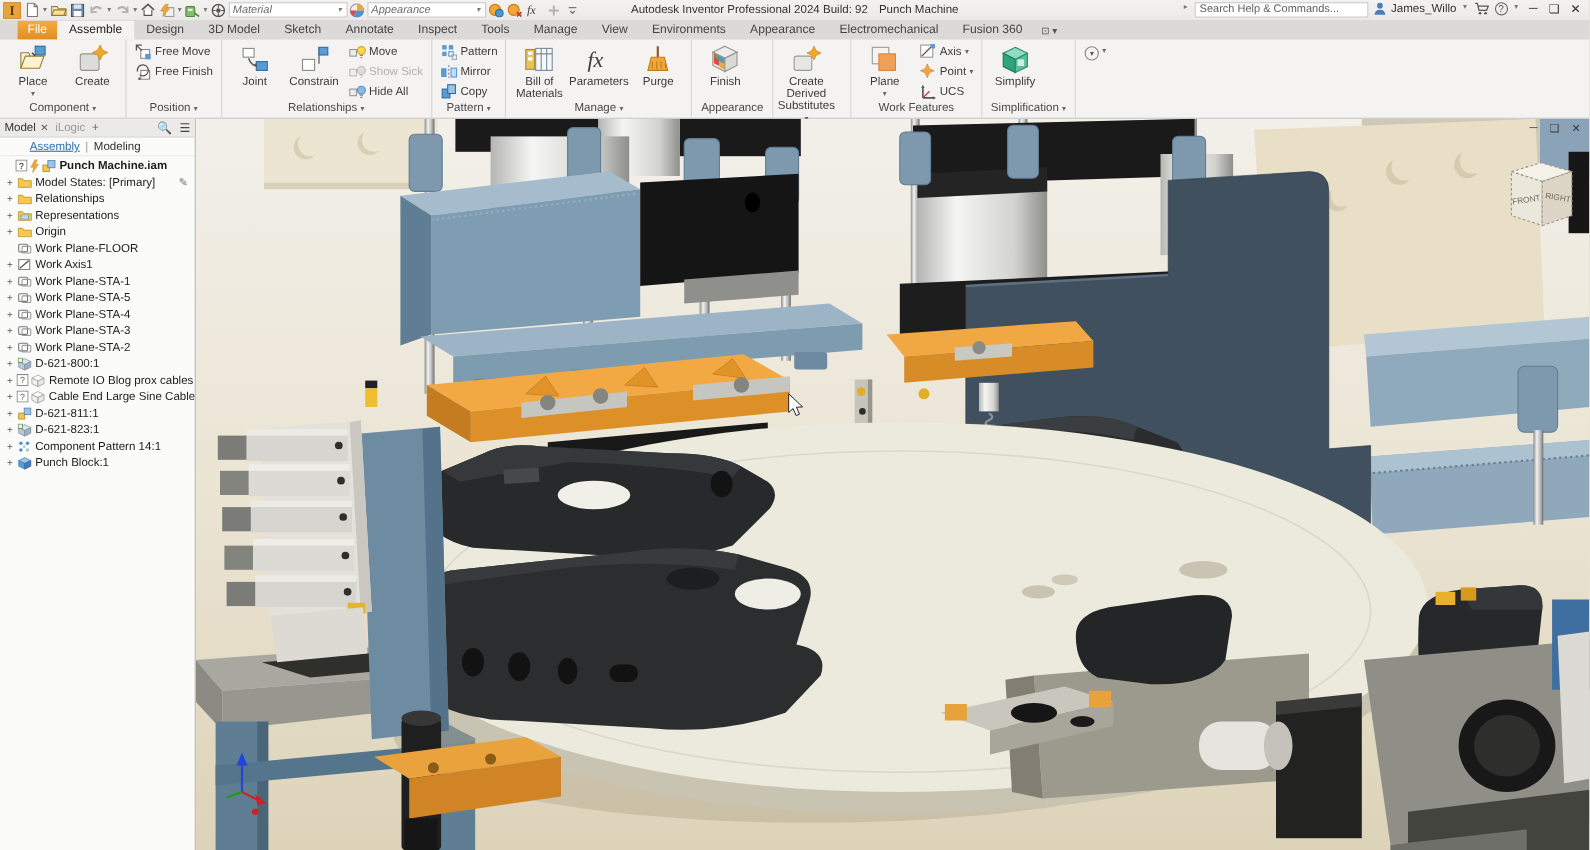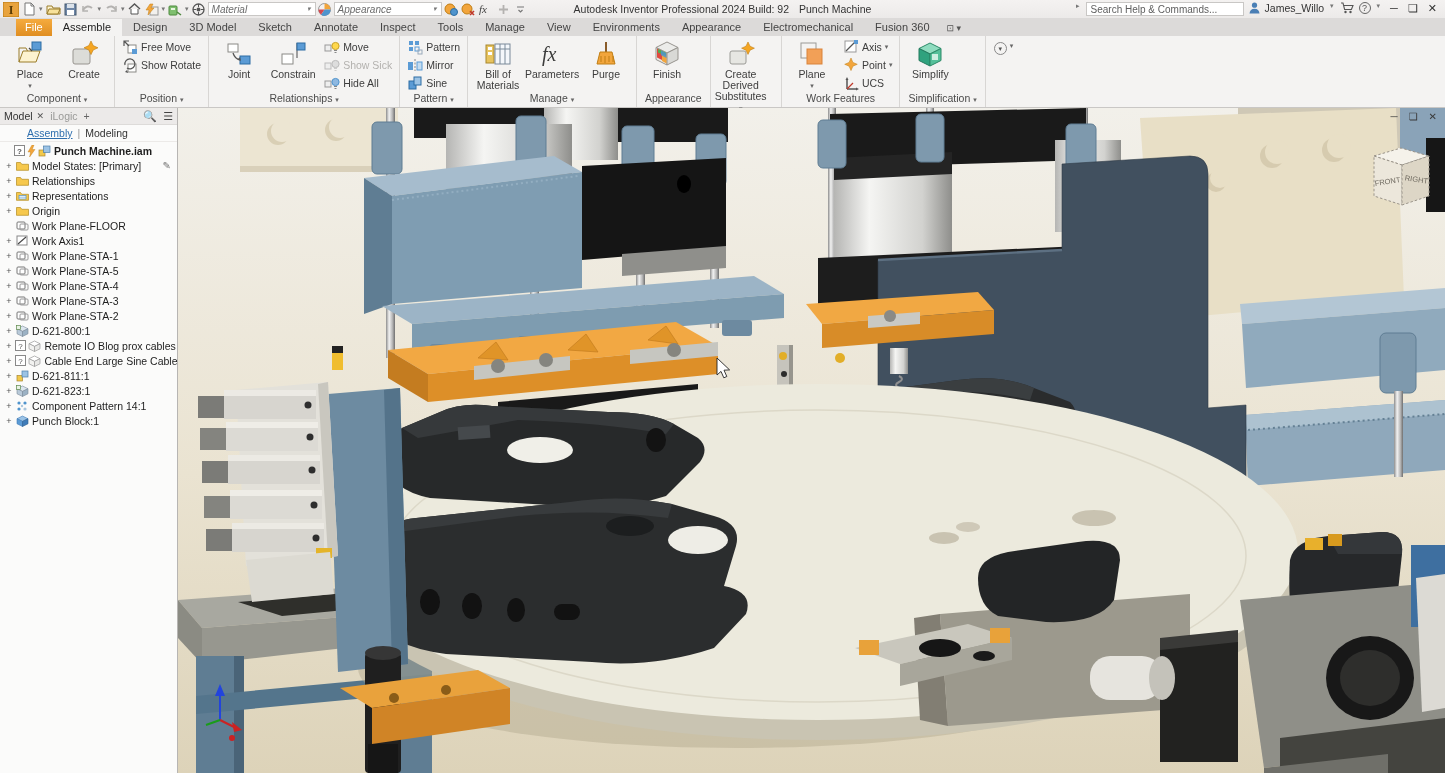--- a/index.html
+++ b/index.html
@@ -318,21 +318,21 @@
               <span>Free Move</span>
             </div>
             <div class="smallbtn">
               <span style="display: flex;">
                 <svg width="16" height="16">
                   <rect x="6" y="7" width="8" height="8" fill="#fff" stroke="#8a8a86"></rect>
                   <path d="M3 8 a5 5 0 1 1 2 3" fill="none" stroke="#555" stroke-width="1.2"></path>
                   <path d="M5 13 l1 3 -3 -1" fill="#555"></path>
                 </svg>
               </span>
-              <span>Show Rotate</span>
+              <span>Free Finish</span>
             </div>
           </div>
         </div>
         <div class="rlabel">Position <span class="car">▾</span></div>
       </div>
       <div class="rgroup">
         <div class="rbtns">
           <div class="bigbtn">
             <div class="bicon">
               <span style="display: flex;">
@@ -418,21 +418,21 @@
               </span>
               <span>Mirror</span>
             </div>
             <div class="smallbtn">
               <span style="display: flex;">
                 <svg width="16" height="16">
                   <rect x="2" y="6" width="7" height="8" fill="#5b9bd5" stroke="#2d6da3"></rect>
                   <rect x="7" y="2" width="7" height="8" fill="#9cc3e5" stroke="#2d6da3"></rect>
                 </svg>
               </span>
-              <span>Sine</span>
+              <span>Copy</span>
             </div>
           </div>
         </div>
         <div class="rlabel">Pattern <span class="car">▾</span></div>
       </div>
       <div class="rgroup">
         <div class="rbtns">
           <div class="bigbtn">
             <div class="bicon">
               <span style="display: flex;">

